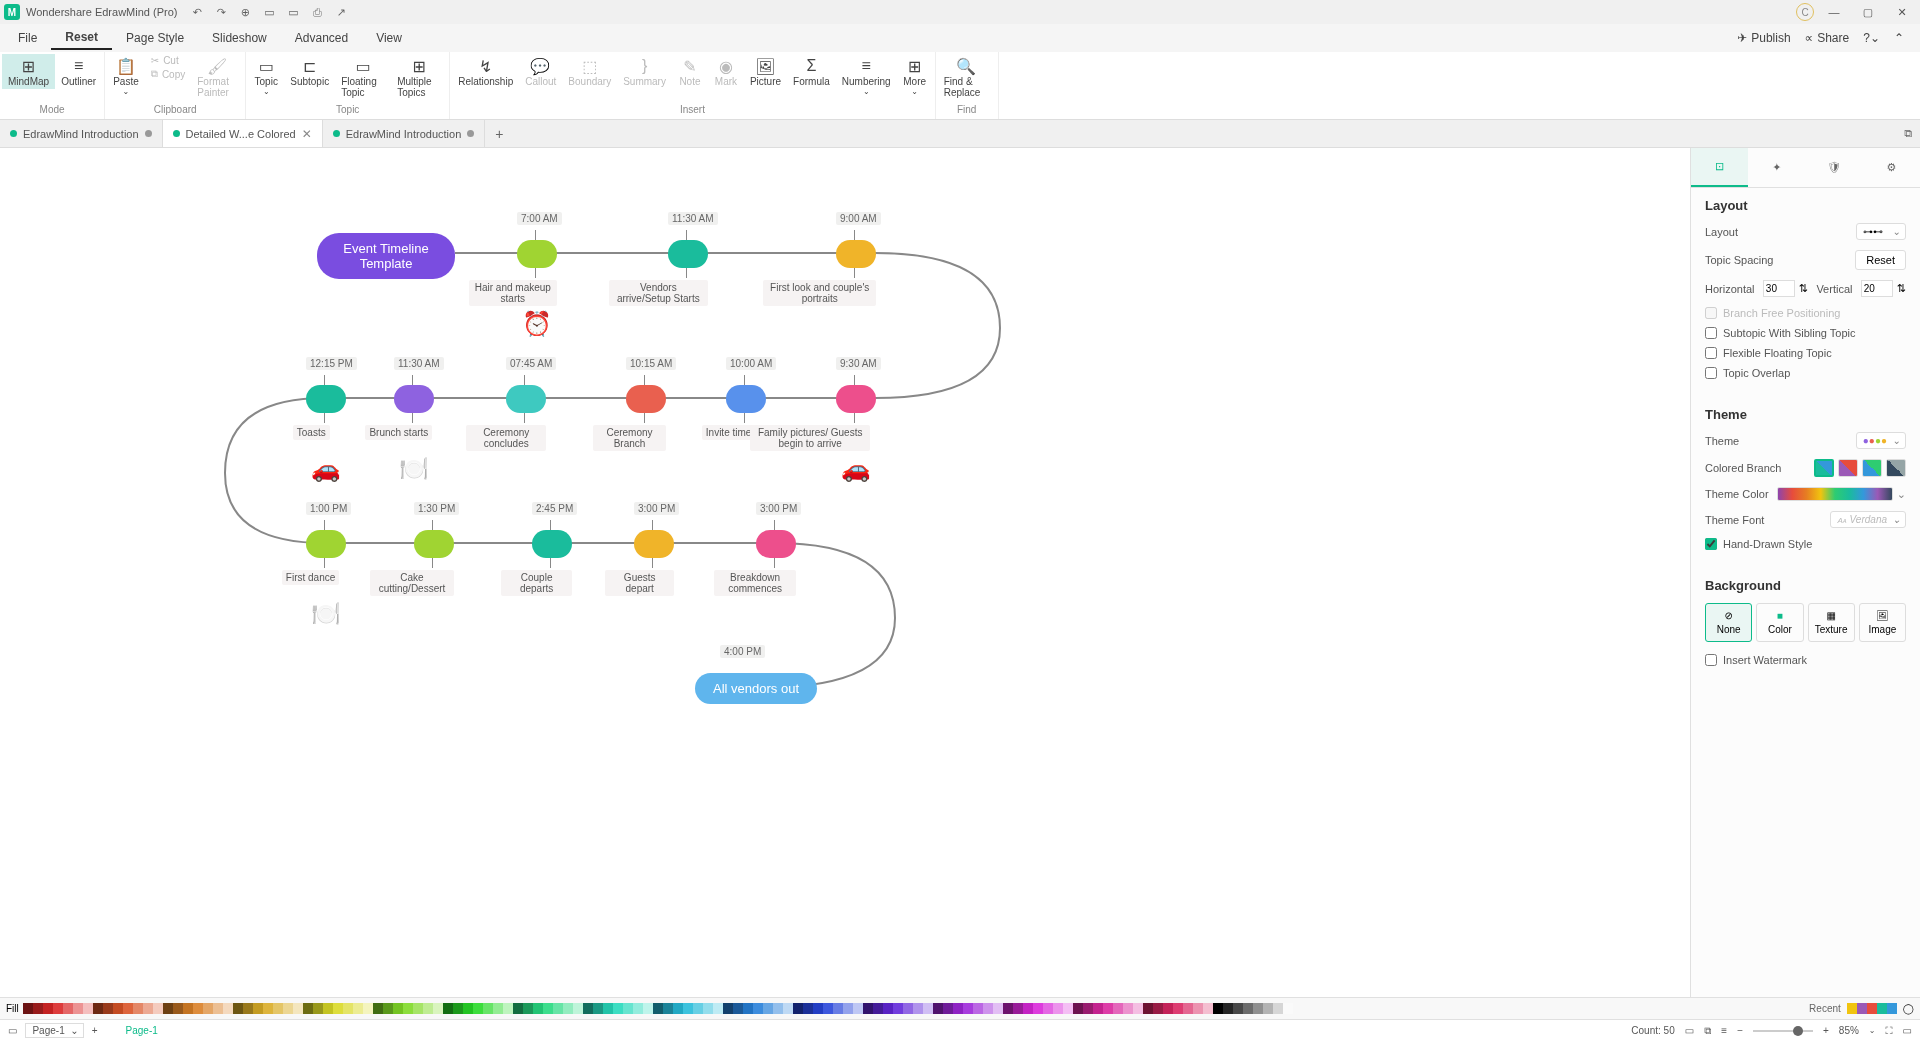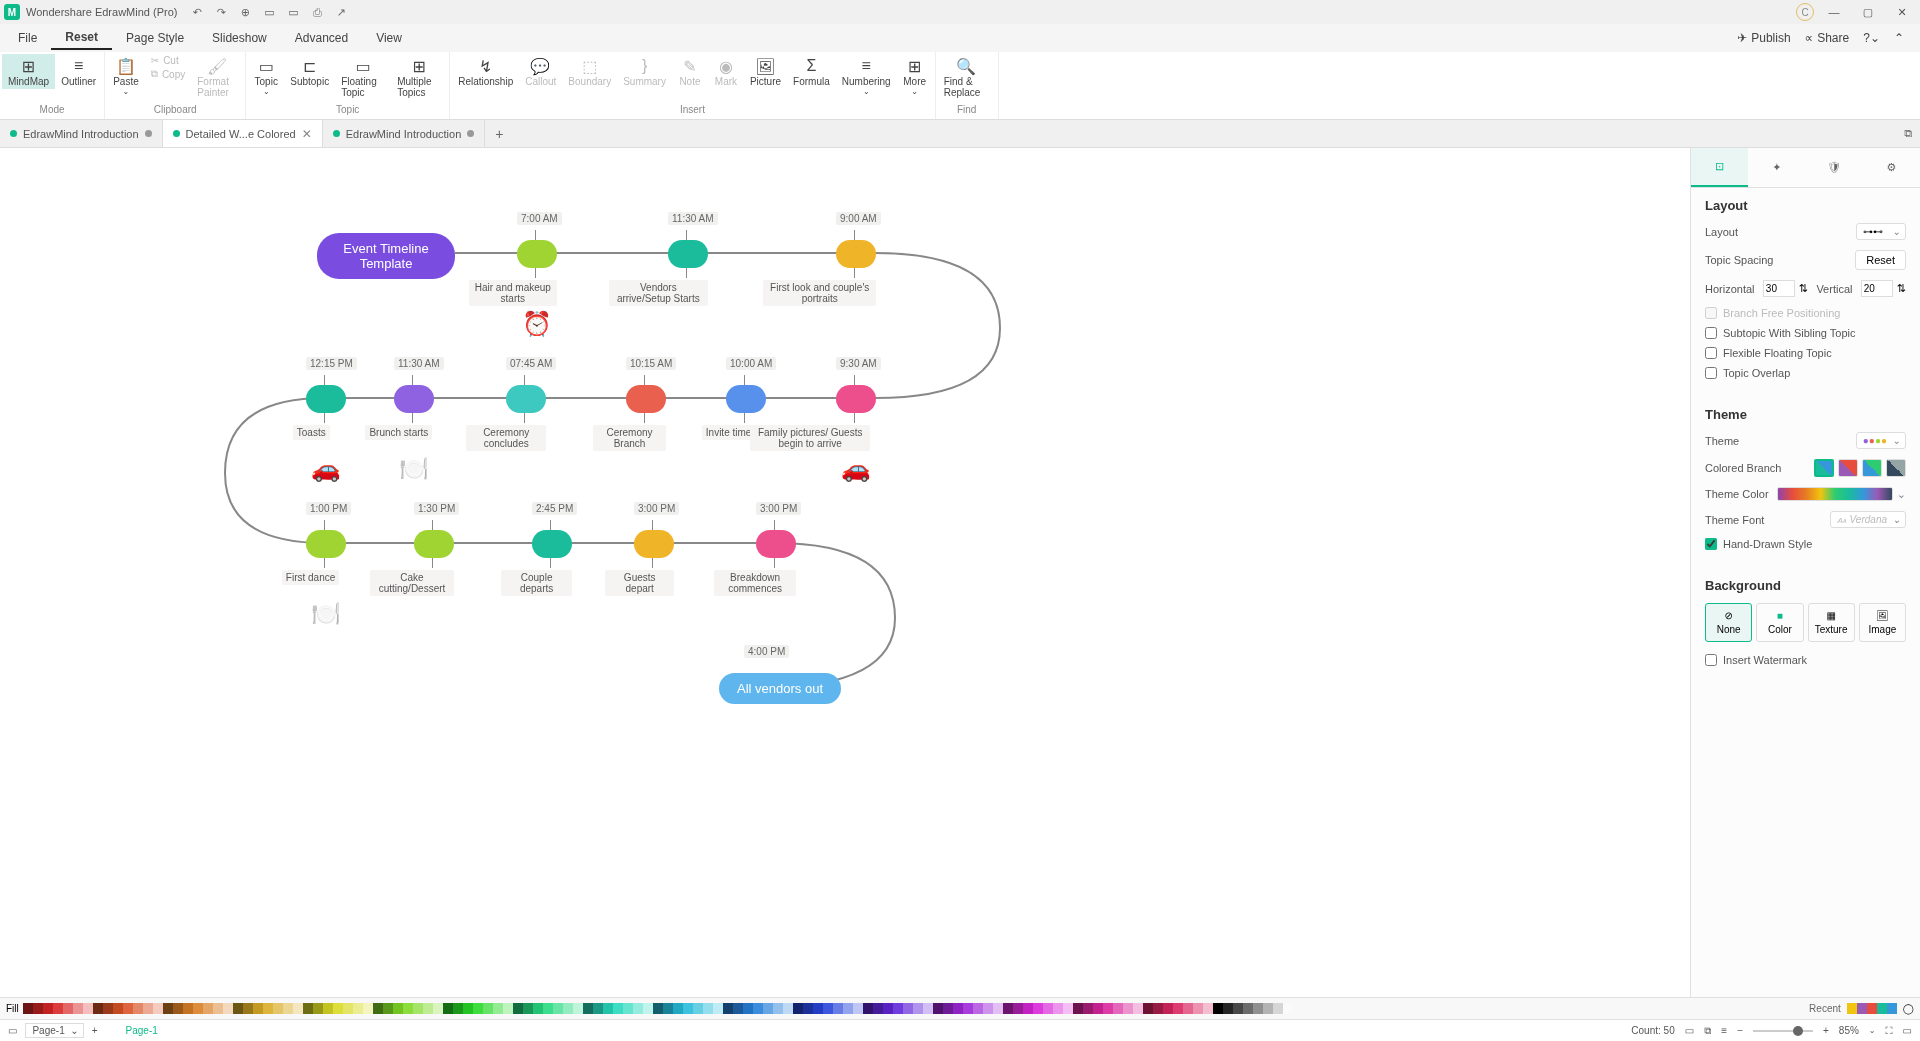--- a/index.html
+++ b/index.html
@@ -400,21 +400,21 @@
         </div>
         <div class="tl-node" style="left: 756px; top: 382px;">
           <div class="tl-time" style="left:0px;top:-28px">3:00 PM</div>
           <div style="position:absolute;left:18px;top:-10px;width:1px;height:10px;background:#888"></div>
           <div class="tl-dot" style="background:#ed4f8c"></div>
           <div style="position:absolute;left:18px;top:28px;width:1px;height:10px;background:#888"></div>
           <div class="tl-label" style="left:-41.800000000000004px;top:40px;max-width:120px;white-space:normal">Breakdown commences</div>
         </div>
       </div>
 
-    <div class="tl-node" style="left:719px; top:525px;">
+    <div class="tl-node" style="left:695px; top:525px;">
       <div class="tl-time" style="left:25px; top:-28px;">4:00 PM</div>
       <div class="tl-pill" style="background:#5fb5ed;">
           <span>All vendors out</span>
         </div>
     </div>
   </div>
 
   <div class="right-panel">
     <div class="rp-tabs">
       <div class="rp-tab active">⊡</div>

